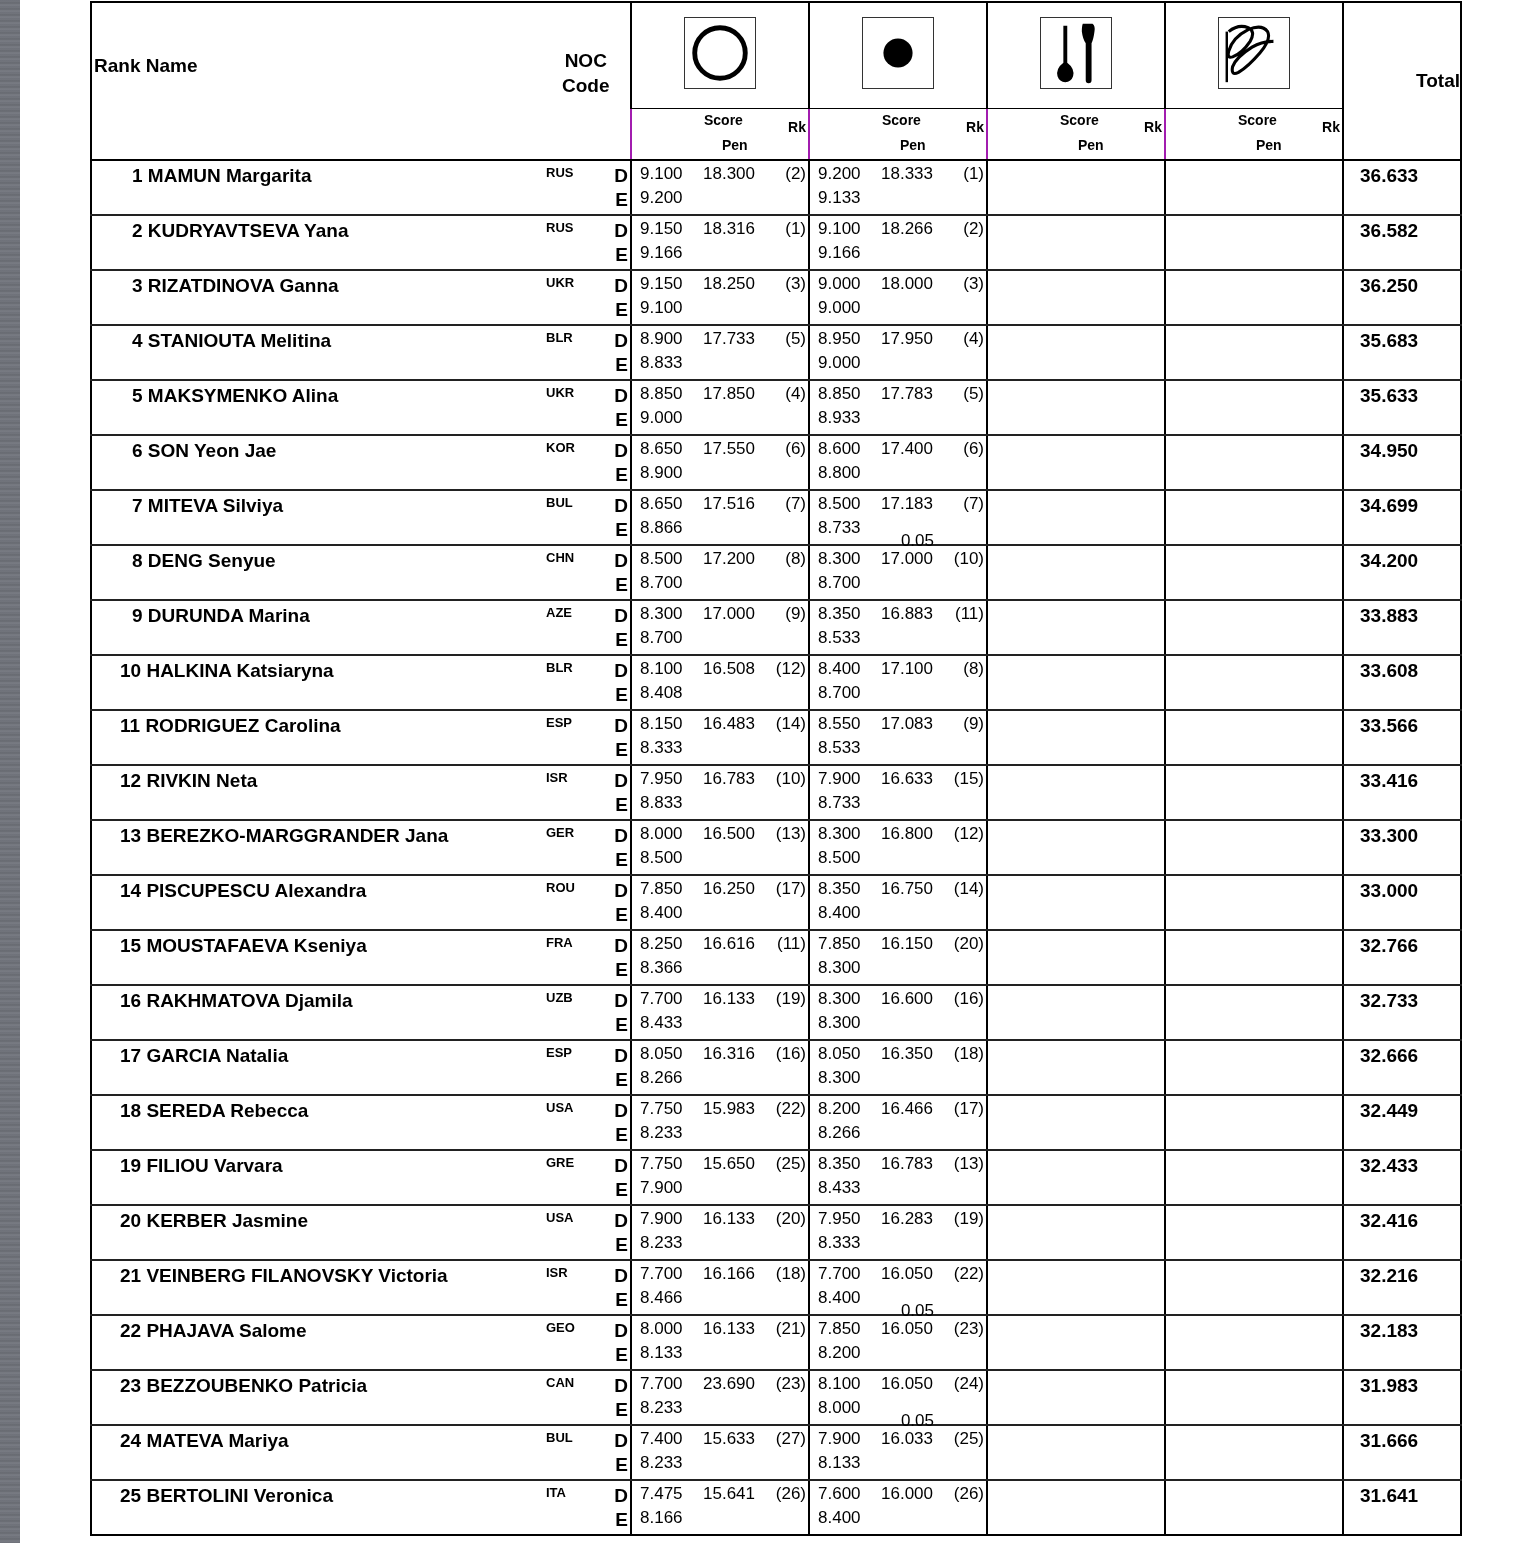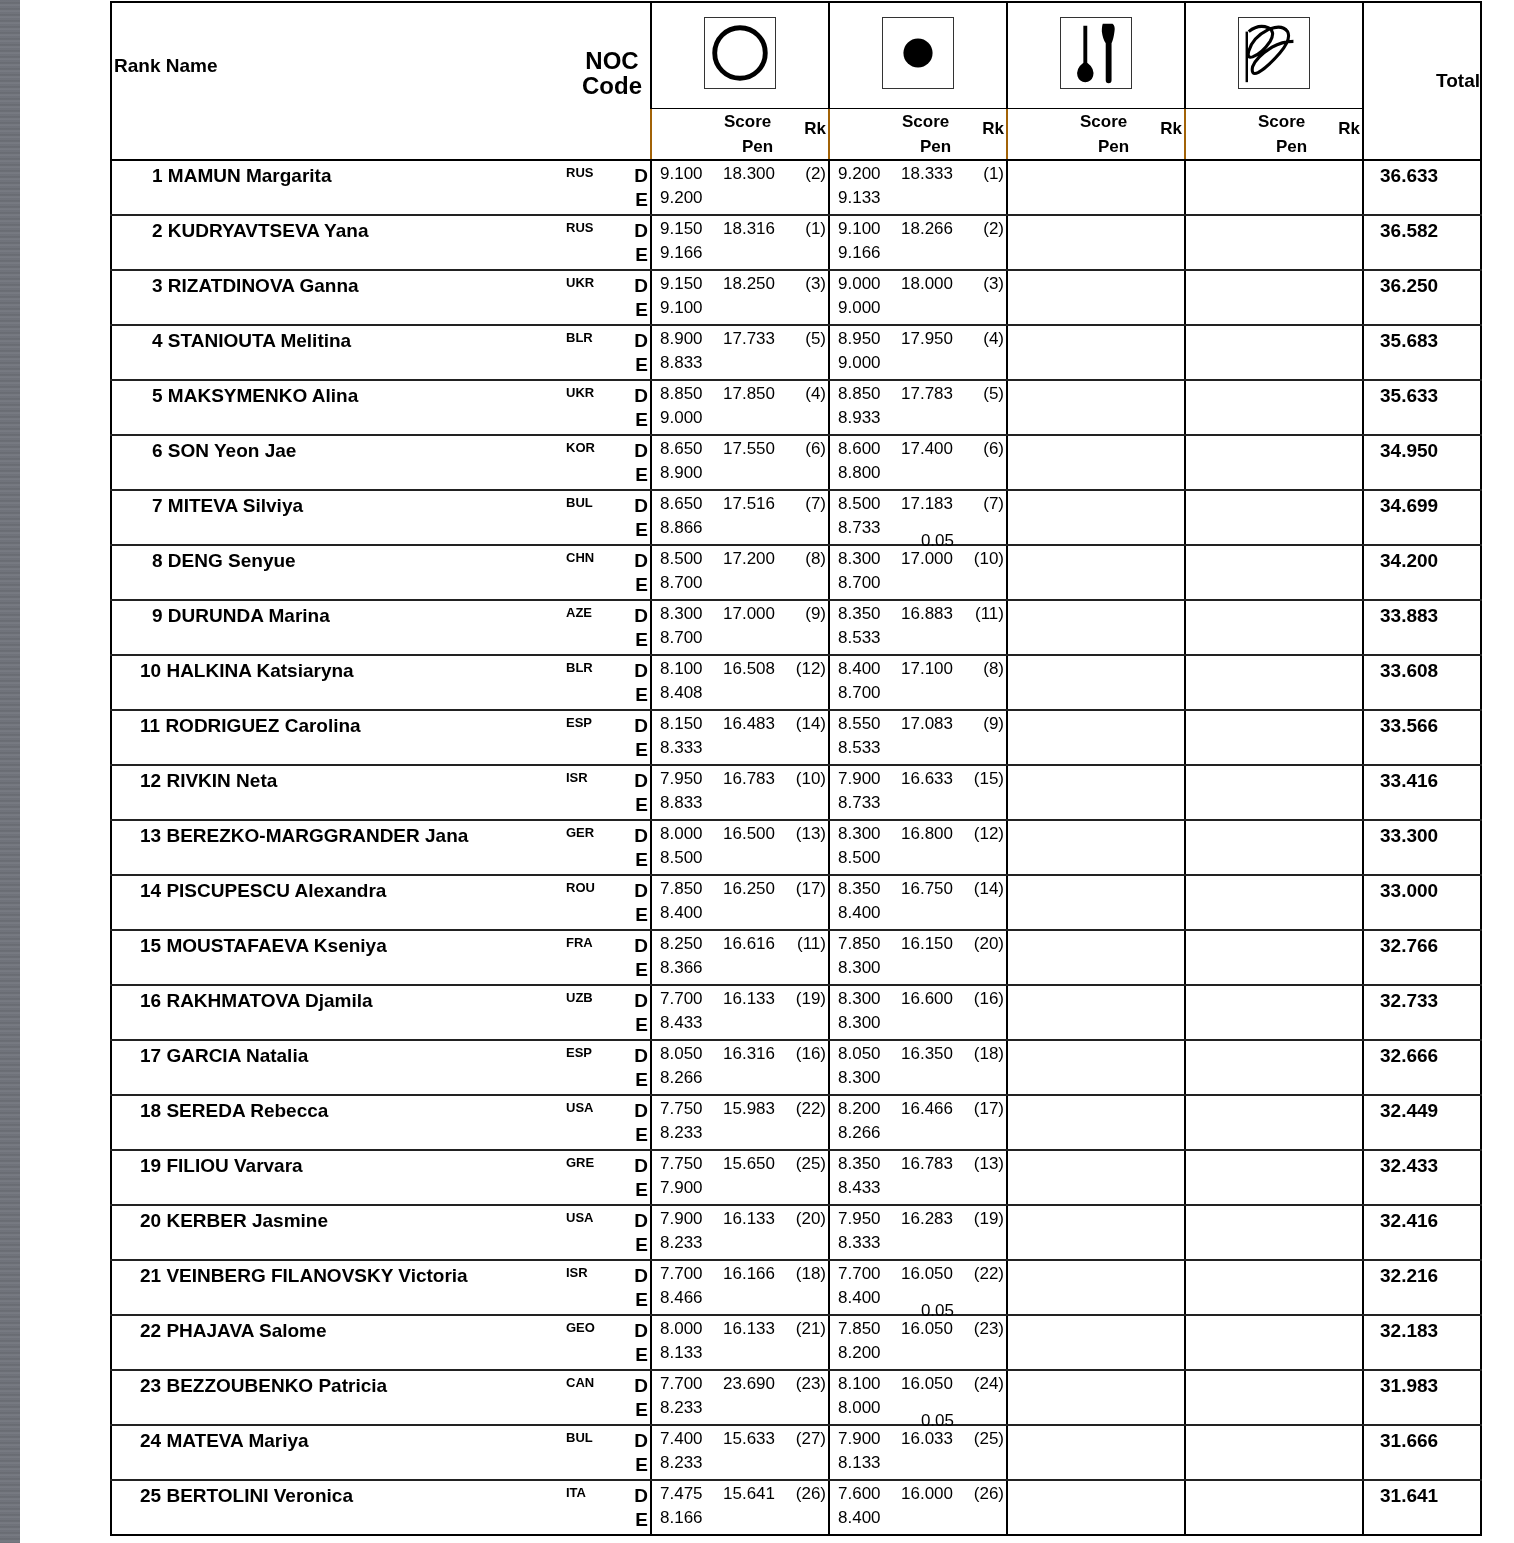--- a/index.html
+++ b/index.html
@@ -7,57 +7,57 @@
     width: 1514px; height: 1543px; position: relative; overflow: hidden;
     background: #ffffff;
     font-family: "Liberation Sans", sans-serif;
     color: #000;
   }
   .side-strip {
     position: absolute; left: 0; top: 0; width: 20px; height: 1543px;
     background: repeating-linear-gradient(0deg, #6c6f77 0px, #7a7d85 2px, #666970 4px, #74777f 6px);
   }
   .sheet {
-    position: absolute; left: 90px; top: 1px; width: 1372px; height: 1542px; margin-left: 20px;
+    position: absolute; left: 90px; top: 1px; width: 1372px; height: 1542px;
   }
   table.results {
     border-collapse: collapse;
     table-layout: fixed;
     width: 1372px;
   }
   table.results td, table.results th {
     padding: 0;
     vertical-align: top;
   }
   
   col.c-name { width: 540px; }
   col.c-app { width: 178px; }
   col.c-total { width: 118px; }
 
   .hdr-name {
     border-left: 2px solid #000; border-top: 2px solid #000; border-bottom: 2px solid #000;
     height: 156px; vertical-align: middle !important; position: relative;
   }
   .hdr-name .rankname { position: absolute; left: 2px; top: 52px; font-weight: bold; font-size: 19px; }
-  .hdr-name .noc { position: absolute; left: 470px; top: 45px; font-weight: bold; font-size: 24px; line-height: 25px; }
+  .hdr-name .noc { position: absolute; left: 470px; top: 45px; font-weight: bold; font-size: 19px; line-height: 25px; }
 
   .hdr-icon {
     border-left: 2px solid #000; border-top: 2px solid #000;
     height: 104px; text-align: center; vertical-align: middle !important;
     border-bottom: 1px solid #000;
   }
   .icon-box {
     display: inline-block; width: 72px; height: 72px;
     border: 1.5px solid #333; box-sizing: border-box; margin-top: 0;
   }
   .icon-box svg { width: 100%; height: 100%; display: block; }
 
   .hdr-sub {
-    border-left: 2px solid #a16207; border-bottom: 2px solid #000;
-    height: 50px; position: relative; font-size: 17px;
+    border-left: 2px solid #a21caf; border-bottom: 2px solid #000;
+    height: 50px; position: relative; font-size: 14px;
   }
   .hdr-sub .s-score { position: absolute; left: 72px; top: 3px; }
   .hdr-sub .s-rk { position: absolute; right: 2px; top: 10px; }
   .hdr-sub .s-pen { position: absolute; left: 90px; top: 28px; }
 
   .hdr-total {
     border-left: 2px solid #000; border-right: 2px solid #000; border-top: 2px solid #000; border-bottom: 2px solid #000;
     text-align: right; vertical-align: middle !important;
     font-weight: bold; font-size: 19px;
   }

